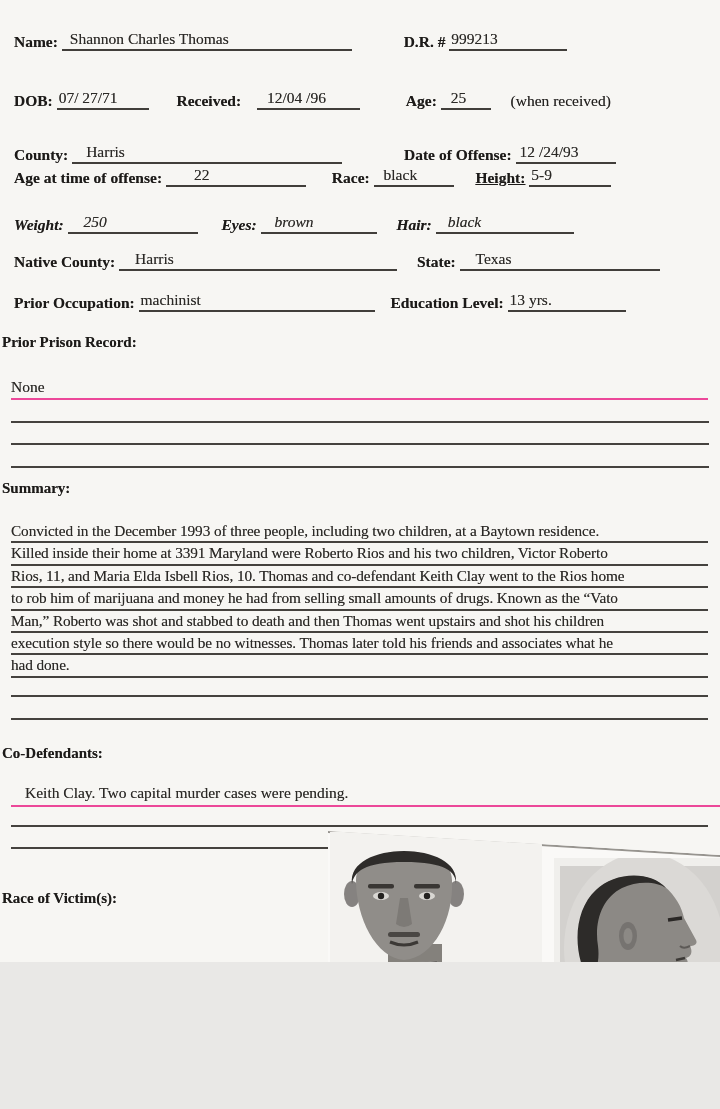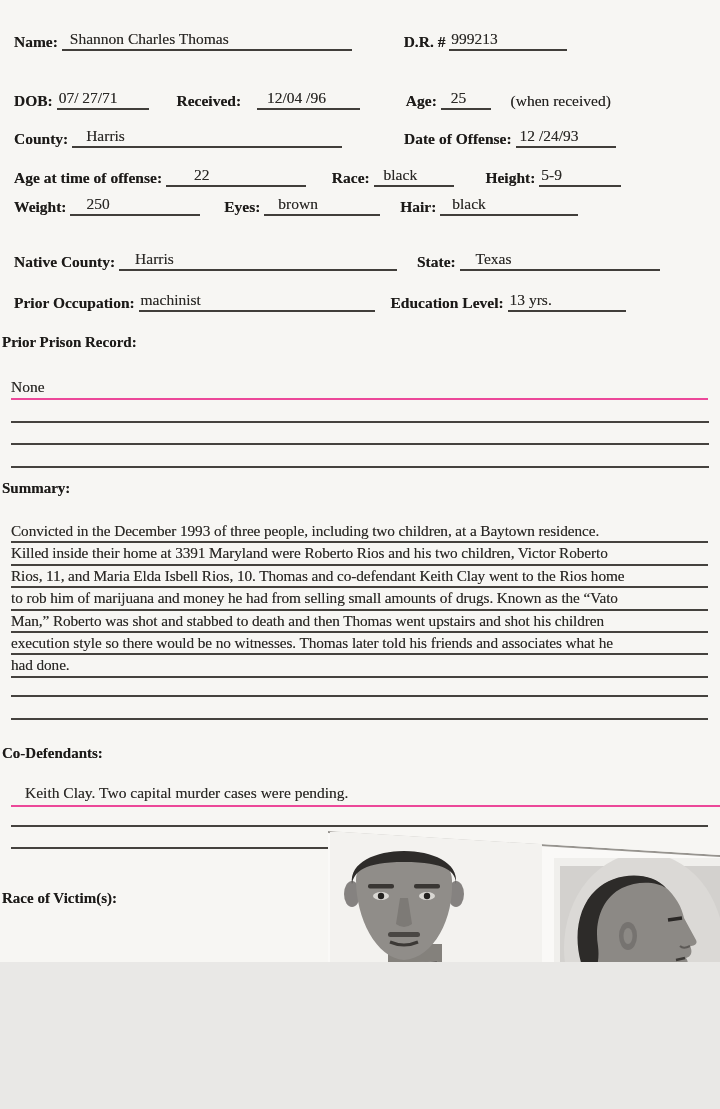--- a/index.html
+++ b/index.html
@@ -81,33 +81,33 @@
     <span class="val" style="width:89px;margin-left:12px;padding-left:10px;">12/04 /96</span>
     <span class="lbl" style="margin-left:42px;">Age:</span>
     <span class="val" style="width:36px;padding-left:10px;">25</span>
     <span style="margin-left:16px;color:#242220;">(when received)</span>
   </div>
 
   <div class="row" style="top:127px;">
     <span class="lbl">County:</span>
     <span class="val" style="width:252px;padding-left:14px;">Harris</span>
     <span class="lbl" style="margin-left:58px;">Date of Offense:</span>
-    <span class="val" style="width:92px;padding-left:4px;">12 /24/93</span>
+    <span class="val" style="width:92px;padding-left:4px;margin-top:16px;">12 /24/93</span>
   </div>
 
   <div class="row" style="top:166px;">
     <span class="lbl">Age at time of offense:</span>
     <span class="val" style="width:108px;padding-left:28px;">22</span>
     <span class="lbl" style="margin-left:22px;">Race:</span>
     <span class="val" style="width:66px;padding-left:10px;">black</span>
-    <span class="lbl" style="margin-left:28px;">Height:</span>
+    <span class="lbl" style="margin-left:18px;text-decoration:underline;">Height:</span>
     <span class="val" style="width:76px;padding-left:2px;">5-9</span>
   </div>
 
-  <div class="row" style="top:195px;">
+  <div class="row" style="top:213px;font-style:italic;">
     <span class="lbl">Weight:</span>
     <span class="val" style="width:110px;padding-left:16px;">250</span>
     <span class="lbl" style="margin-left:20px;">Eyes:</span>
     <span class="val" style="width:98px;padding-left:14px;">brown</span>
     <span class="lbl" style="margin-left:16px;">Hair:</span>
     <span class="val" style="width:122px;padding-left:12px;">black</span>
   </div>
 
   <div class="row" style="top:250px;">
     <span class="lbl">Native County:</span>

